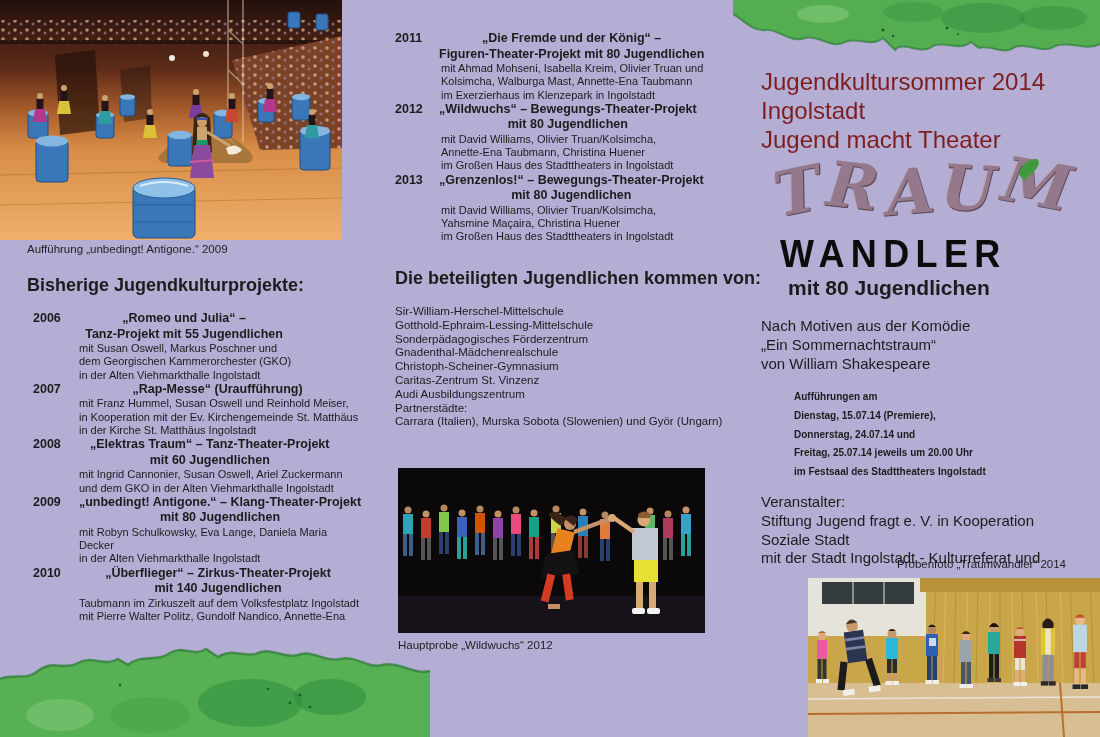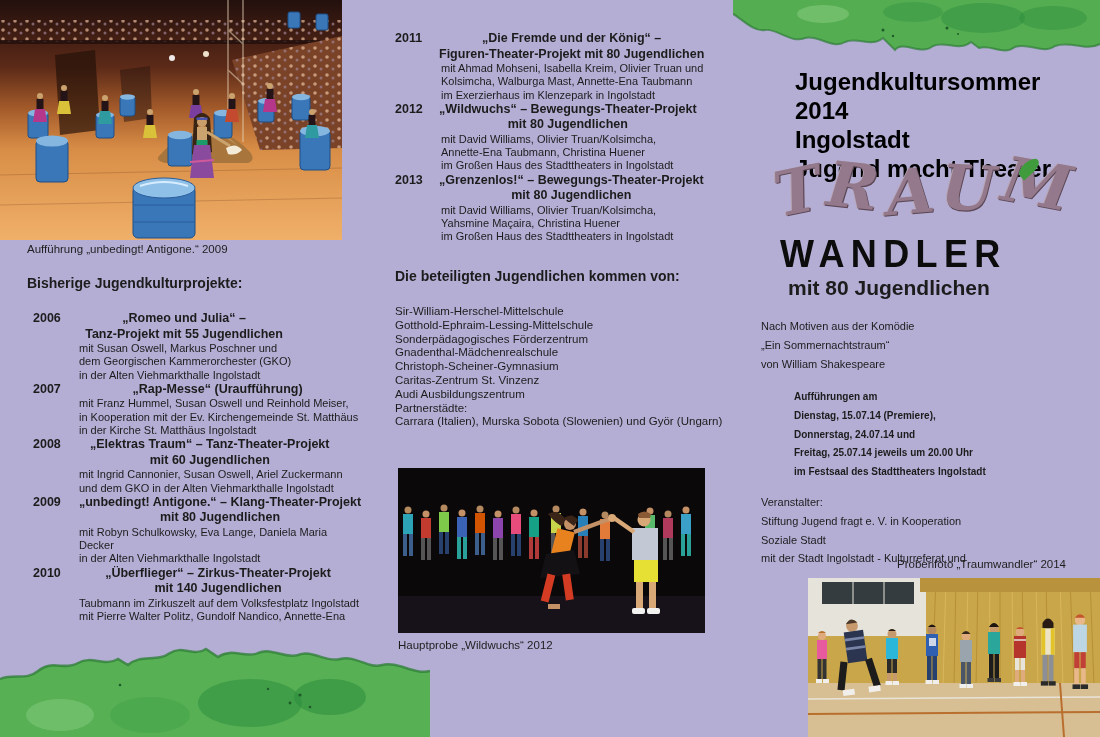--- a/index.html
+++ b/index.html
@@ -12,52 +12,52 @@
   #photo-wildwuchs{left:398px;top:468px;}
   #photo-traumwandler{left:808px;top:578px;}
 
   
   .caption{position:absolute;font-size:11.5px;color:#1e1e1e;}
   #cap-antigone{left:27px;top:243px;}
   #cap-wildwuchs{left:398px;top:639px;}
   #cap-traumwandler{left:766px;top:558px;width:300px;text-align:right;}
 
   
-  .col-heading{position:absolute;font-size:14px;font-weight:bold;}
+  .col-heading{position:absolute;font-size:18px;font-weight:bold;}
   #heading-left{left:27px;top:275px;}
   #heading-mid{left:395px;top:268px;}
   .projects{position:absolute;}
   #projects-left{left:33px;top:311px;width:330px;}
   #projects-mid{left:395px;top:31px;width:330px;}
   .entry{display:flex;align-items:flex-start;}
   .entry .year{flex:0 0 44px;font-weight:bold;font-size:12.5px;line-height:15.5px;}
   .entry .titles{font-weight:bold;font-size:12.5px;line-height:15.5px;text-align:center;}
   .entry .details{font-size:11px;line-height:13.3px;margin-left:2px;}
   #schools{position:absolute;left:395px;top:305px;font-size:11.5px;line-height:13.8px;}
 
   
-  #main-title{position:absolute;left:761px;top:67px;font-size:24px;font-weight:bold;
-              color:#000000;line-height:29px;margin-left:34px;}
+  #main-title{position:absolute;left:761px;top:67px;font-size:24px;font-weight:normal;
+              color:#7f1d1d;line-height:29px;}
   #logo{position:absolute;left:774px;top:152px;width:270px;height:120px;}
   #traum-word{font-family:"DejaVu Serif",serif;font-style:italic;font-weight:bold;
               font-size:62px;color:#93798b;letter-spacing:7px;
               text-shadow:1px 1px 0 #5d4856,-1px 0 0 #b7a4b2;white-space:nowrap;}
   .tl{display:inline-block;}
   .tl0{transform:rotate(-12deg) translateY(2px);}
   .tl1{transform:rotate(6deg) translateY(-2px);}
   .tl2{transform:rotate(-5deg) translateY(3px);}
   .tl3{transform:rotate(3deg);}
   .tl4{transform:rotate(10deg) translateY(-4px);}
   #logo-leaf{position:absolute;left:243px;top:10px;width:24px;height:12px;background:#3f9b3c;
              border-radius:50% 50% 50% 0;transform:rotate(-42deg);}
   #wandler-word{position:absolute;left:6px;top:80px;font-weight:900;font-size:34px;
                 letter-spacing:6px;color:#0c0c0c;transform:scale(1.06,1.12);transform-origin:left top;
                 font-family:"Liberation Sans",sans-serif;}
   #subtitle{position:absolute;left:788px;top:276px;font-size:21px;font-weight:bold;}
-  .rtext{position:absolute;left:761px;font-size:11px;line-height:18.8px;}
+  .rtext{position:absolute;left:761px;font-size:15px;line-height:18.8px;}
   #motive{top:317px;}
   #performances{top:388px;font-weight:bold;font-size:10px;margin-left:33px;}
   #organizer{top:493px;}
 
   
   #splash-top{position:absolute;left:733px;top:0;}
   #splash-bottom{position:absolute;left:0;top:645px;}
 </style>
 </head>
 <body>

